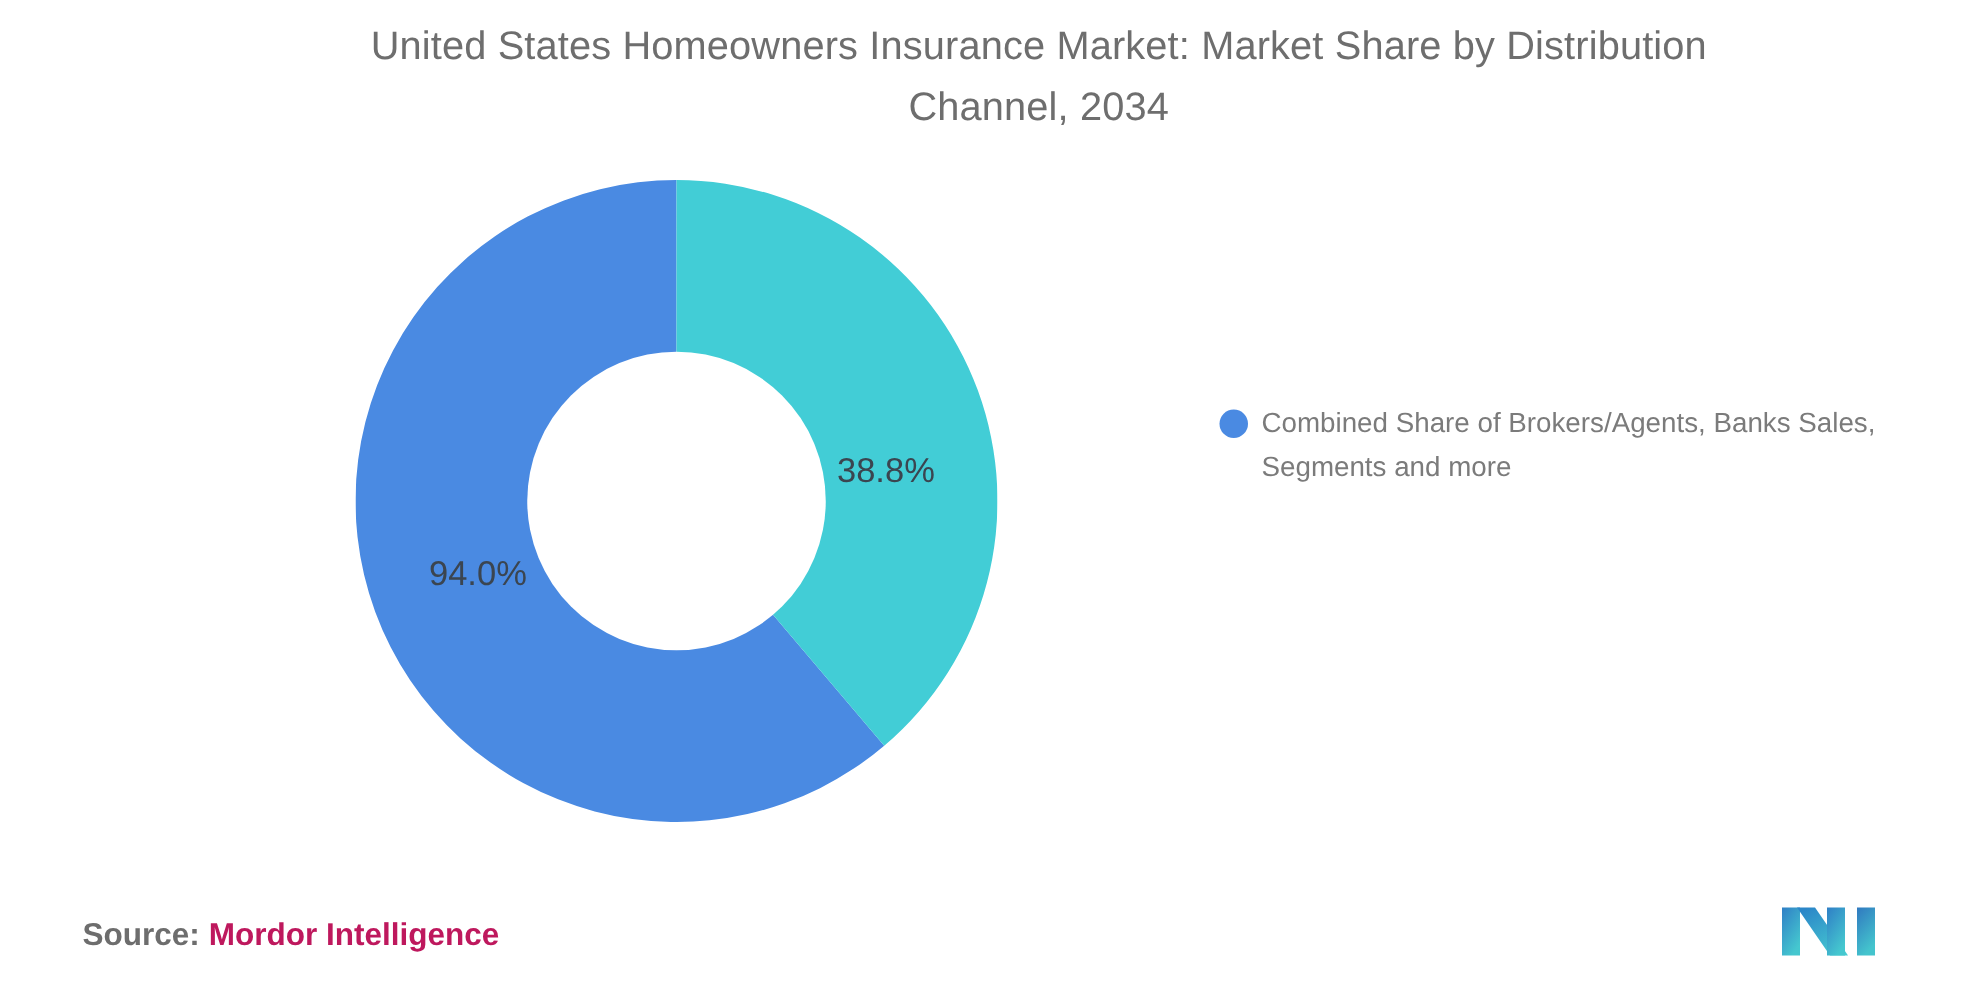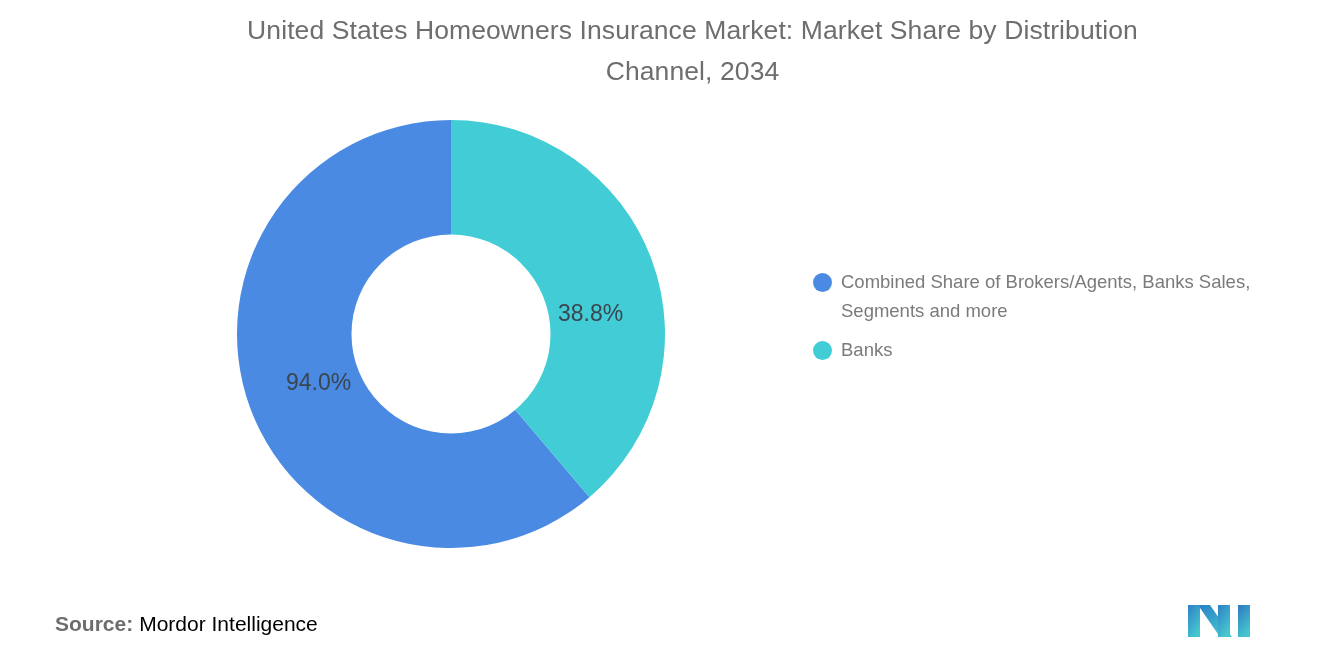--- a/index.html
+++ b/index.html
@@ -102,22 +102,22 @@
     font-size: 21px;
     color: #8a8a8a;
     white-space: nowrap;
   }
   #source-prefix {
     font-weight: 700;
     color: #6d6d6d;
     margin-top: 11px;
   }
   #source-value {
-    font-weight: 400;
-    color: #000000;
+    font-weight: 700;
+    color: #be185d;
     margin-left: 6px;
   }
 
   
   #brand-logo {
     position: absolute;
     left: 1186px;
     top: 597px;
     width: 68px;
     height: 44px;
@@ -145,24 +145,20 @@
   <div class="slice-label" id="label-slice-1">38.8%</div>
 </div>
 
 <div id="legend">
 
   <div class="legend-item">
     <span class="legend-swatch" style="background: rgb(74, 138, 226);"></span>
     <span class="legend-label">Combined Share of Brokers/Agents, Banks Sales, Segments and more</span>
   </div>
 
-  <div class="legend-item">
-    <span class="legend-swatch" style="background: rgb(66, 205, 214);"></span>
-    <span class="legend-label">Banks</span>
-  </div>
 
 </div>
 
 <div id="source-line">
   <span id="source-prefix">Source:</span><span id="source-value">Mordor Intelligence</span>
 </div>
 
 <div id="brand-logo">
   <svg viewBox="0 0 68 44" width="68" height="44">
     <defs>

